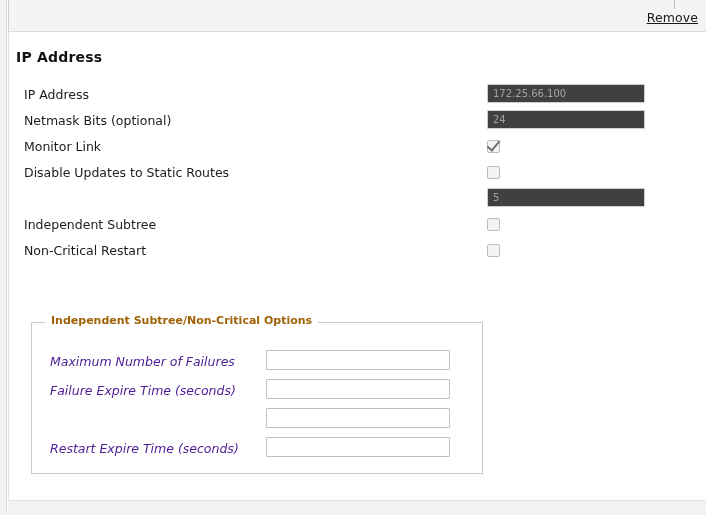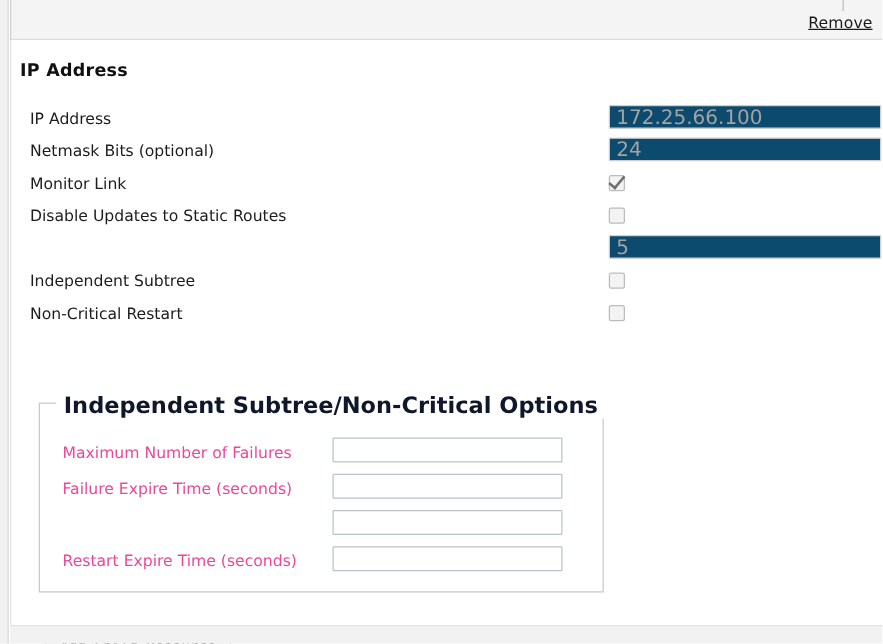--- a/index.html
+++ b/index.html
@@ -116,28 +116,28 @@
     color: #1c1c1c;
     white-space: nowrap;
   }
   .row-control {
     position: absolute;
     left: 478px;
     top: 0px;
   }
 
   .txt-disabled {
-    width: 218px;
+    width: 158px;
     height: 19px;
     box-sizing: border-box;
     border: 1px solid #cfcfcf;
-    background: #0c4a6e;
+    background: #404040;
     color: #a3a3a3;
     font-family: "DejaVu Sans", "Liberation Sans", sans-serif;
-    font-size: 16px;
+    font-size: 10px;
     padding: 0 5px;
     line-height: 17px;
     border-radius: 1px;
   }
 
   .cbox {
     position: relative;
     display: inline-block;
     width: 13px;
     height: 13px;
@@ -171,38 +171,39 @@
     box-sizing: border-box;
     border: 1px solid #c9c9c9;
     background: #ffffff;
   }
   .legend {
     position: absolute;
     left: 13px;
     top: -9px;
     background: #ffffff;
     padding: 0 6px;
-    font-size: 18px;
+    font-size: 11px;
     font-weight: bold;
-    color: #0f172a;
+    color: #a16207;
     white-space: nowrap;
   }
   .fs-row {
     position: absolute;
     left: 0;
     width: 452px;
     height: 22px;
   }
   .fs-label {
     position: absolute;
     left: 18px;
     top: 4px;
     font-size: 12.5px;
-    color: #ec4899;
+    color: #4c1d95;
     white-space: nowrap;
+    font-style: italic;
   }
   .fs-input {
     position: absolute;
     left: 234px;
     top: 0;
     width: 184px;
     height: 20px;
     box-sizing: border-box;
     border: 1px solid #b9c4c9;
     background: #ffffff;

